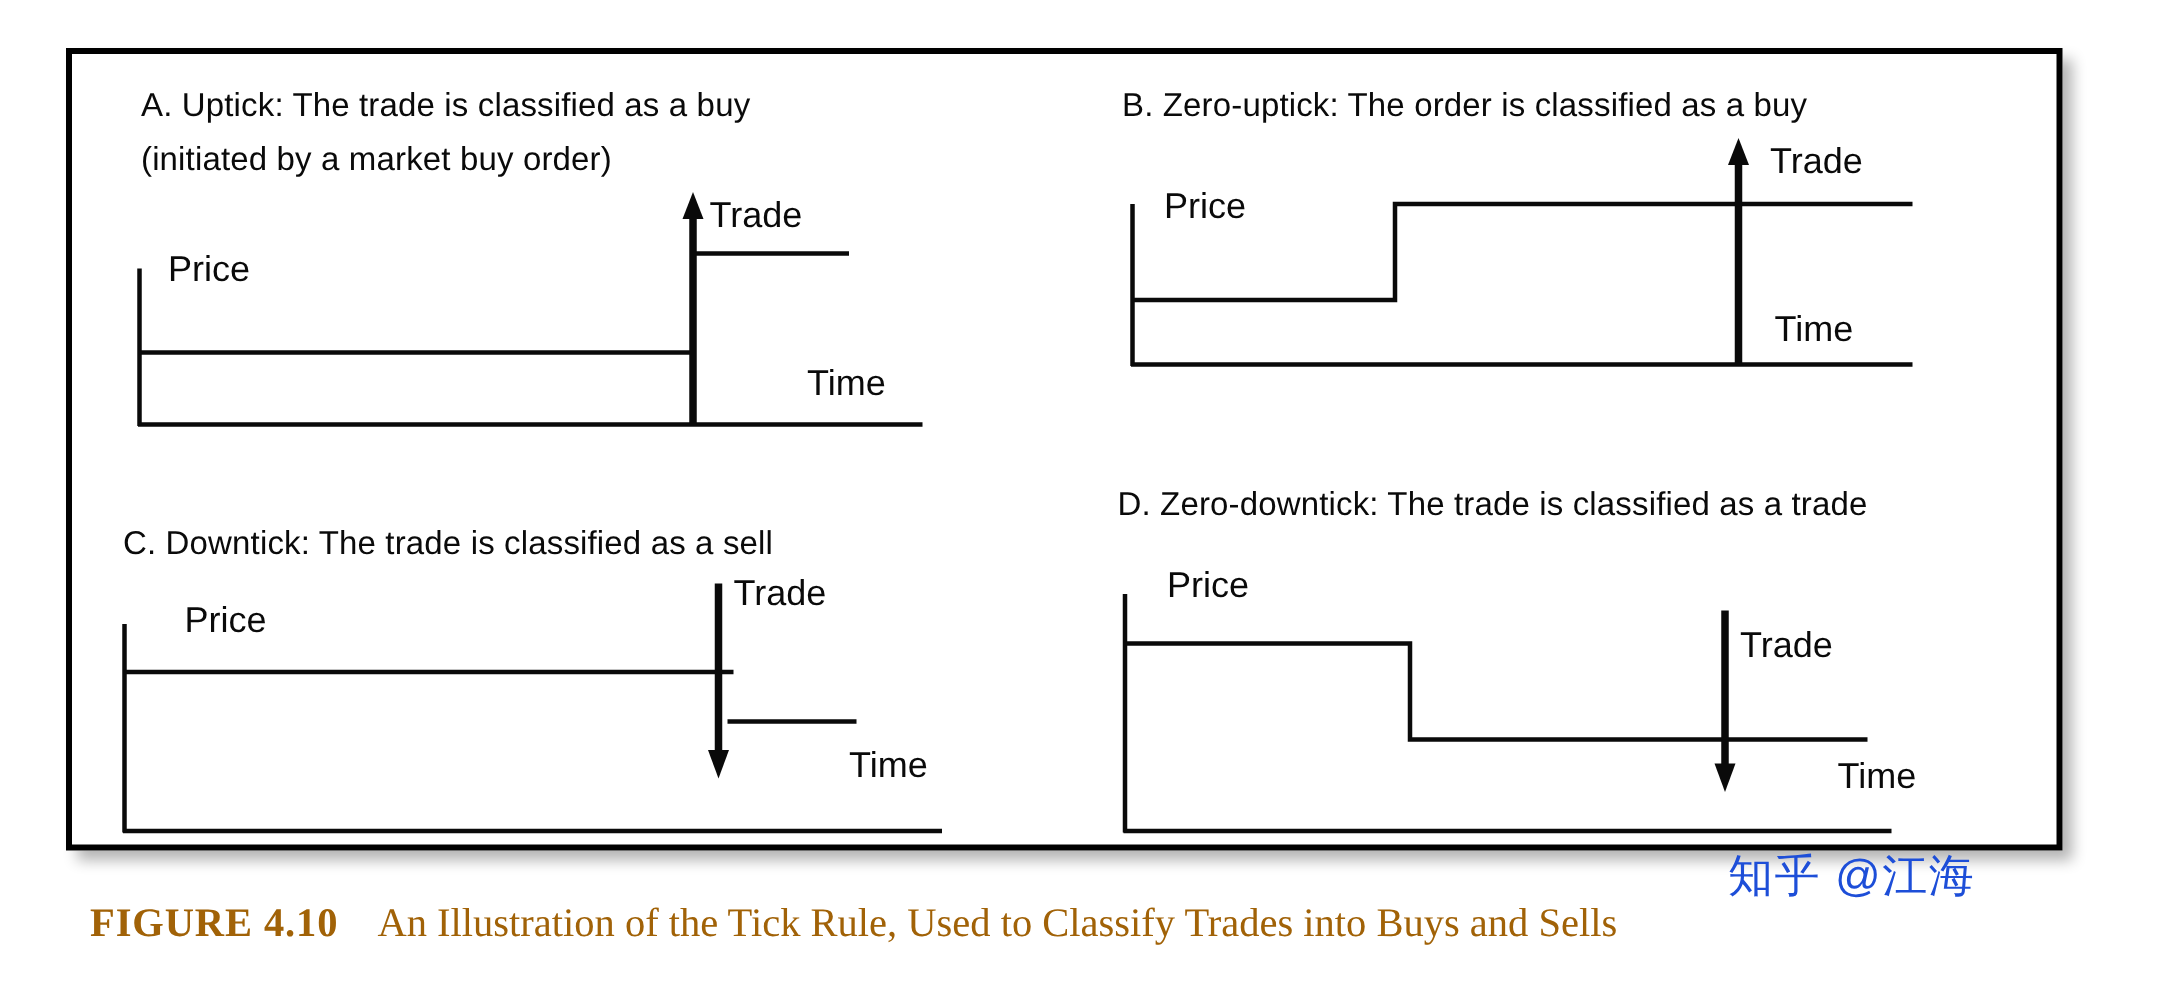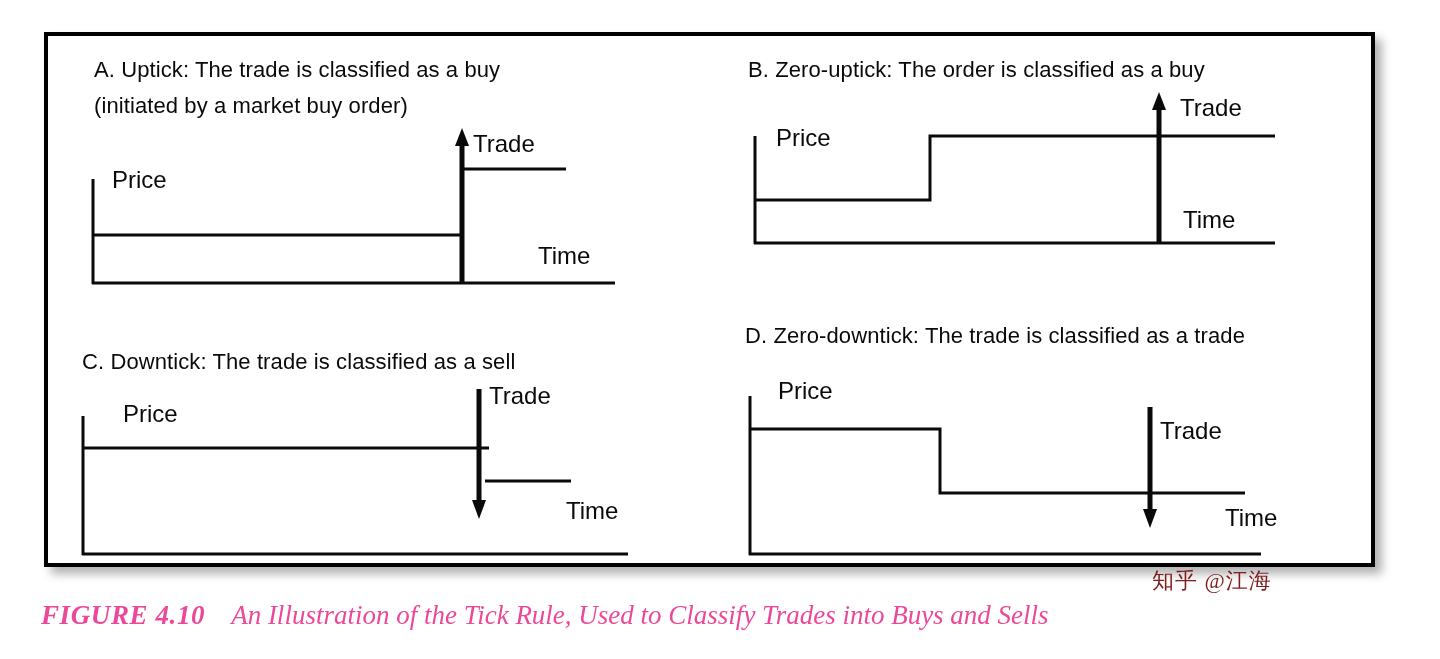--- a/index.html
+++ b/index.html
@@ -55,47 +55,46 @@
   .plot-svg {
     position: absolute;
     left: 0;
     top: 0;
     overflow: visible;
   }
 
   
   #figure-caption {
     position: absolute;
-    left: 41px;
+    left: 60px;
     top: 598px;
     width: 1380px;
     font-family: "Liberation Serif", serif;
     font-size: 27px;
     line-height: 34px;
-    color: #ec4899;
+    color: #a16207;
     white-space: nowrap;
-    font-style: italic;
   }
   #figure-caption .caption-tag {
     font-weight: bold;
     letter-spacing: 0.6px;
   }
   #figure-caption .caption-text {
     margin-left: 26px;
   }
 
   
   #watermark {
     position: absolute;
     left: 1152px;
     top: 570px;
-    font-family: Liberation Serif, serif;
-    font-size: 22px;
+    font-family: Liberation Sans, sans-serif;
+    font-size: 30px;
     line-height: 1;
-    color: #7f1d1d;
+    color: #1d4ed8;
     letter-spacing: 1px;
     white-space: nowrap;
     pointer-events: none;
   }
 </style>
 </head>
 <body>
 
 <div id="figure-frame">
 

